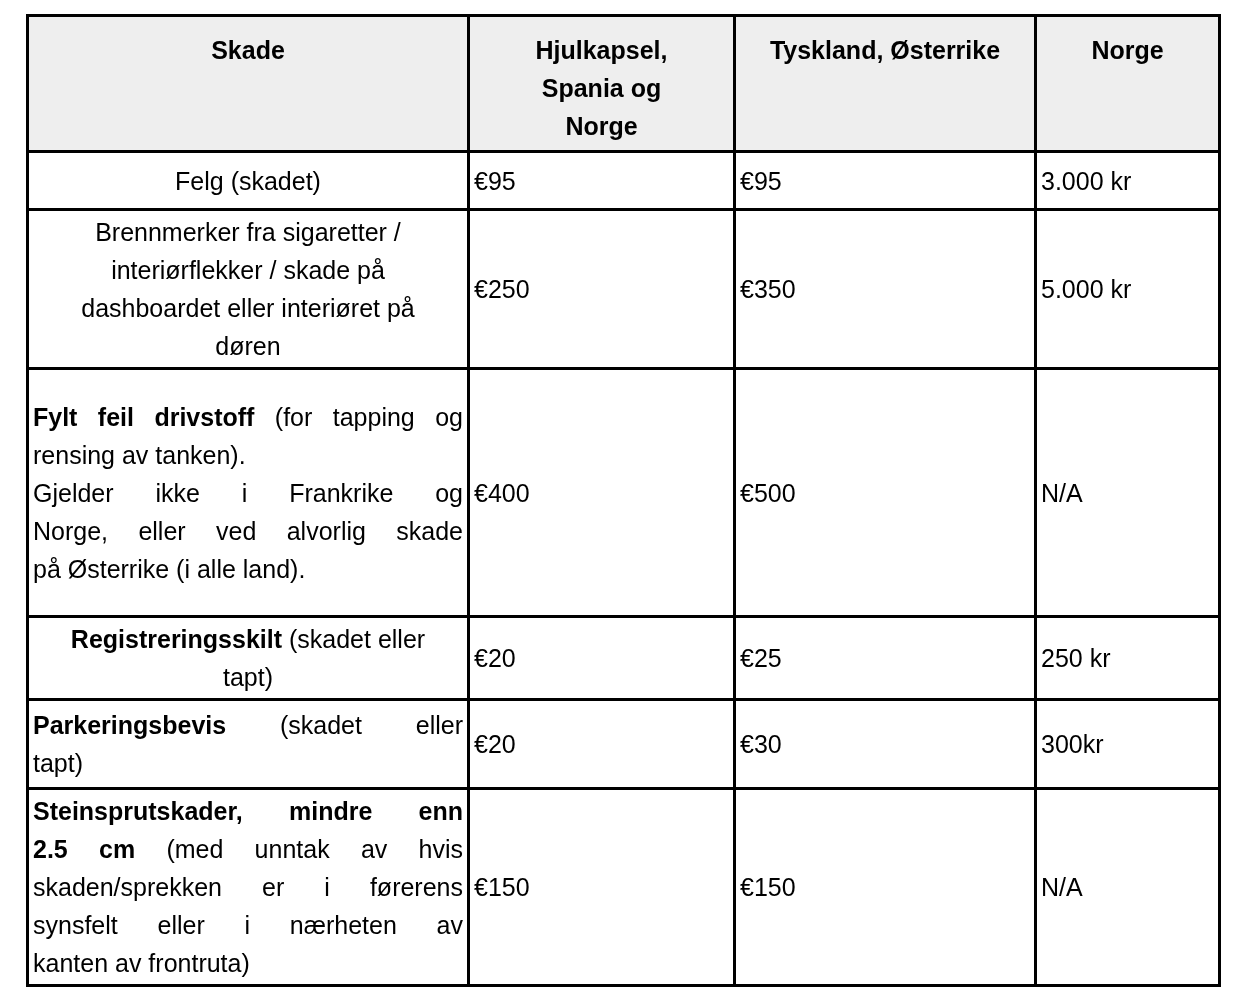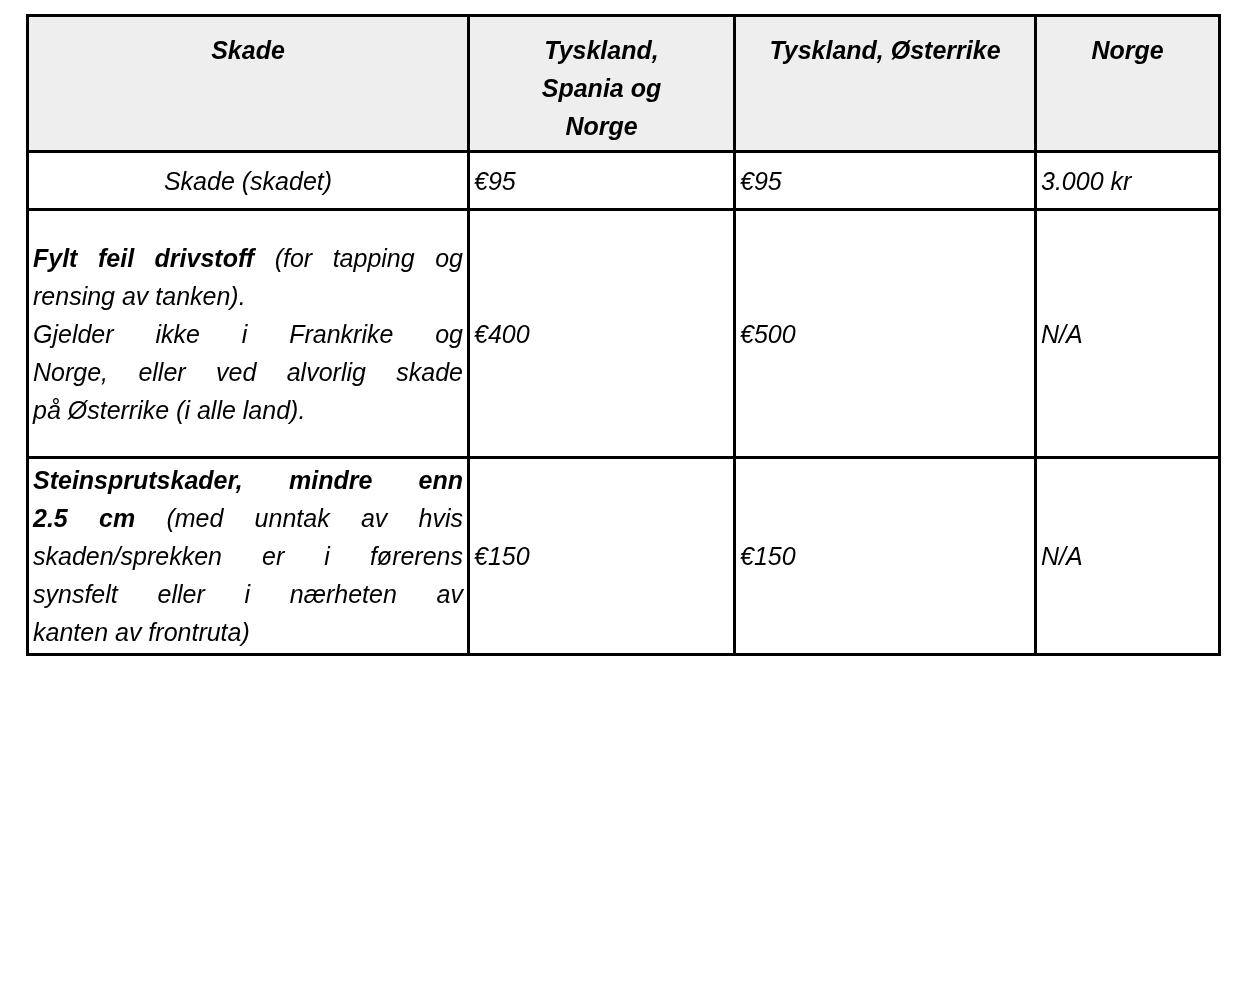--- a/index.html
+++ b/index.html
@@ -26,21 +26,20 @@
     table-layout: fixed;
     font-size: 25px;
     line-height: 38px;
   }
   table.fee-table th,
   table.fee-table td {
     border: 3px solid var(--border_color);
     padding: 2px 4px;
     vertical-align: middle;
     overflow: hidden;
-    font-style: italic;
   }
   table.fee-table th {
     background: var(--header_bg);
     vertical-align: top;
     padding-top: 14px;
     font-weight: normal; 
     text-align: center;
   }
   td.cell-center { text-align: center; }
   td.cell-justify { text-align: left; padding: 2px 7px; }
@@ -71,52 +70,81 @@
       <col style="width:266px">
       <col style="width:301px">
       <col style="width:184px">
     </colgroup>
     <thead>
       <tr style="height:136px">
         <th>
             <div class="tline"><strong>Skade</strong></div>
           </th>
         <th>
-            <div class="tline"><strong>Tyskland,</strong></div>
+            <div class="tline"><strong>Hjulkapsel,</strong></div>
             <div class="tline"><strong>Spania og</strong></div>
             <div class="tline"><strong>Norge</strong></div>
           </th>
         <th>
             <div class="tline"><strong>Tyskland, Østerrike</strong></div>
           </th>
         <th>
             <div class="tline"><strong>Norge</strong></div>
           </th>
       </tr>
     </thead>
     <tbody>
       <tr style="height:58px">
         <td class="cell-center">
-            <div class="tline"><span>Skade (skadet)</span></div>
+            <div class="tline"><span>Felg (skadet)</span></div>
           </td>
         <td class="value-cell">€95</td>
         <td class="value-cell">€95</td>
         <td class="value-cell">3.000 kr</td>
+      </tr>
+      <tr style="height:154px">
+        <td class="cell-center">
+            <div class="tline"><span>Brennmerker fra sigaretter /</span></div>
+            <div class="tline"><span>interiørflekker / skade på</span></div>
+            <div class="tline"><span>dashboardet eller interiøret på</span></div>
+            <div class="tline"><span>døren</span></div>
+          </td>
+        <td class="value-cell">€250</td>
+        <td class="value-cell">€350</td>
+        <td class="value-cell lift">5.000 kr</td>
       </tr>
       <tr style="height:248px">
         <td class="cell-justify">
             <div class="tline"><strong>Fylt feil drivstoff</strong><span> (for tapping og</span></div>
             <div class="tline end"><span>rensing av tanken).</span></div>
             <div class="tline"><span>Gjelder ikke i Frankrike og</span></div>
             <div class="tline"><span>Norge, eller ved alvorlig skade</span></div>
             <div class="tline end"><span>på Østerrike (i alle land).</span></div>
           </td>
         <td class="value-cell">€400</td>
         <td class="value-cell">€500</td>
         <td class="value-cell">N/A</td>
+      </tr>
+      <tr style="height:79px">
+        <td class="cell-center">
+            <div class="tline"><strong>Registreringsskilt</strong><span> (skadet eller</span></div>
+            <div class="tline end"><span>tapt)</span></div>
+          </td>
+        <td class="value-cell">€20</td>
+        <td class="value-cell">€25</td>
+        <td class="value-cell">250 kr</td>
+      </tr>
+      <tr style="height:89px">
+        <td class="cell-justify">
+            <div class="tline"><strong>Parkeringsbevis</strong><span> (skadet eller</span></div>
+            <div class="tline end"><span>tapt)</span></div>
+          </td>
+        <td class="value-cell">€20</td>
+        <td class="value-cell">€30</td>
+        <td class="value-cell">300kr</td>
       </tr>
       <tr style="height:189px">
         <td class="cell-justify">
             <div class="tline"><strong>Steinsprutskader, mindre enn</strong></div>
             <div class="tline"><strong>2.5 cm</strong><span> (med unntak av hvis</span></div>
             <div class="tline"><span>skaden/sprekken er i førerens</span></div>
             <div class="tline"><span>synsfelt eller i nærheten av</span></div>
             <div class="tline end"><span>kanten av frontruta)</span></div>
           </td>
         <td class="value-cell">€150</td>

